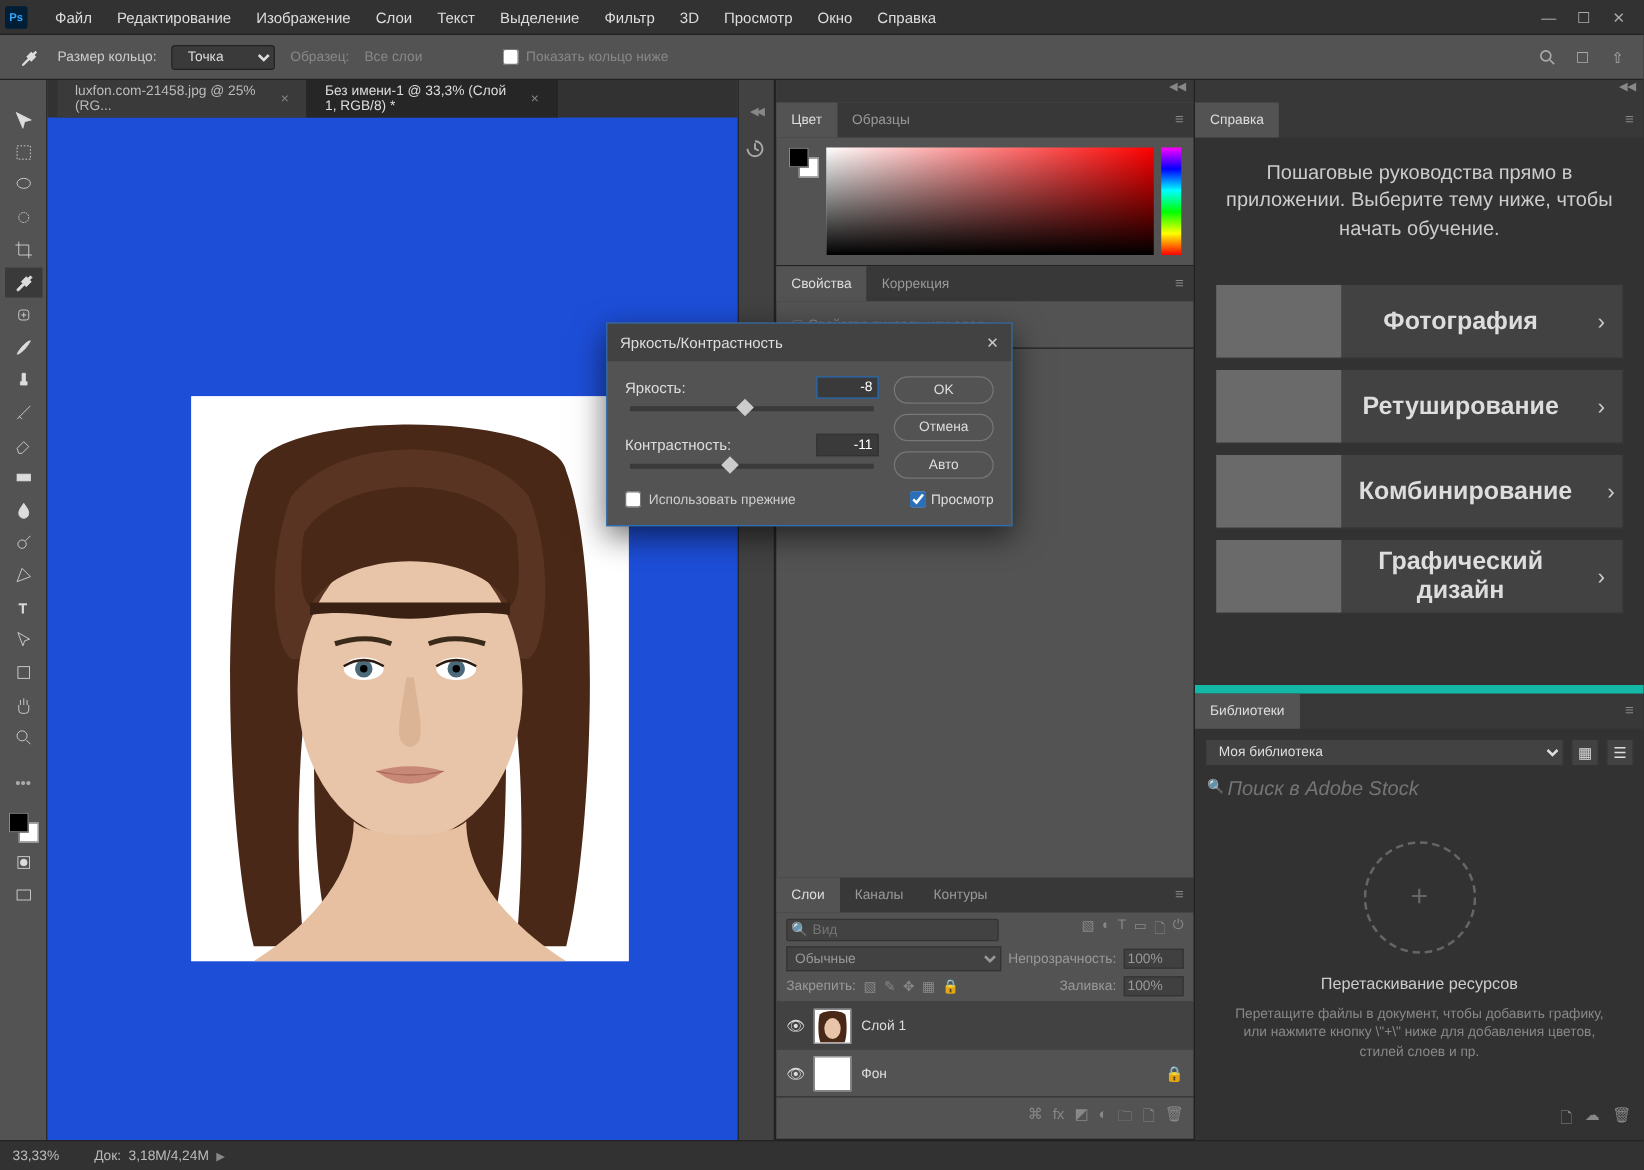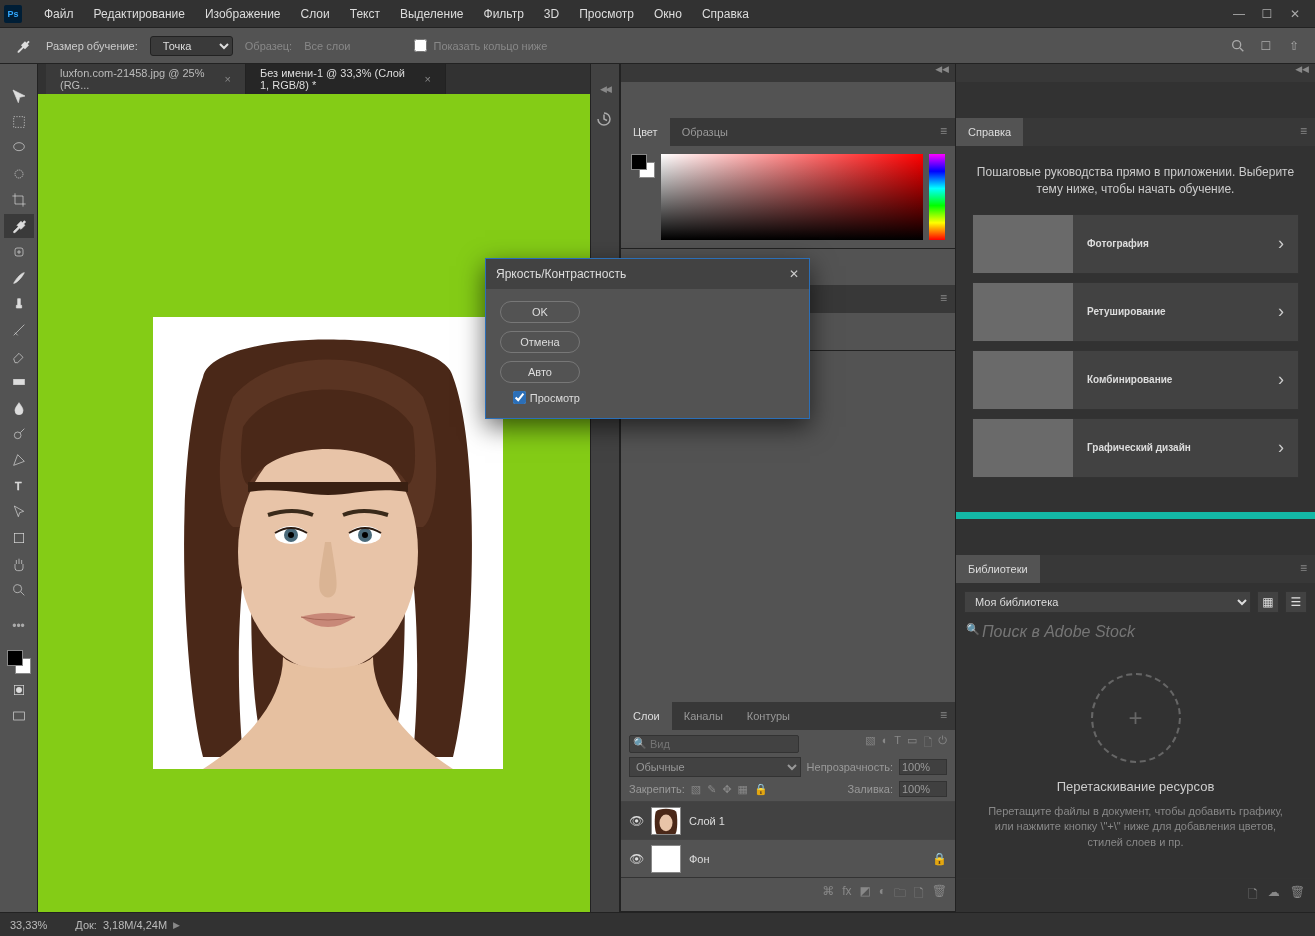--- a/index.html
+++ b/index.html
@@ -26,39 +26,39 @@
 
 .toolbar { width: 38px; background: #535353; display: flex; flex-direction: column; align-items: center; padding-top: 20px; gap: 2px; border-right: 1px solid #222; }
 .tool { width: 30px; height: 24px; display: flex; align-items: center; justify-content: center; cursor: pointer; position: relative; }
 .tool.active { background: #3a3a3a; }
 .tool svg { width: 16px; height: 16px; fill: #ddd; stroke: #ddd; }
 .fg-bg { width: 28px; height: 28px; position: relative; margin-top: 8px; }
 .fg-bg .bg { position: absolute; right: 2px; bottom: 2px; width: 16px; height: 16px; background: #fff; border: 1px solid #888; }
 .fg-bg .fg { position: absolute; left: 2px; top: 2px; width: 16px; height: 16px; background: #000; border: 1px solid #888; }
 
 
-.canvas-area { flex: 1; background: #84cc16; position: relative; display: flex; flex-direction: column; }
+.canvas-area { flex: 1; background: #1d4ed8; position: relative; display: flex; flex-direction: column; }
 .doc-tabs { height: 30px; background: #323232; display: flex; align-items: stretch; padding-left: 8px; }
 .doc-tab { padding: 6px 14px; font-size: 11px; color: #bbb; background: #3a3a3a; display: flex; align-items: center; gap: 8px; cursor: pointer; border-right: 1px solid #222; max-width: 200px; }
 .doc-tab.active { background: #262626; color: #ddd; }
 .doc-tab .close { color: #888; }
 .canvas-viewport { flex: 1; position: relative; overflow: hidden; }
 .canvas-img { position: absolute; left: 115px; top: 223px; width: 350px; height: 452px; background: #fff; display:flex; align-items:center; justify-content:center; }
 .face-svg { width: 100%; height: 100%; }
 
 
 .right-panels { width: 335px; background: #535353; display: flex; flex-direction: column; border-left: 1px solid #222; }
 .panel-collapse-strip { width: 30px; background: #424242; border-left: 1px solid #222; border-right: 1px solid #222; display:flex; flex-direction:column; align-items:center; padding-top: 20px; }
 .panel-collapse-strip .collapse-btn { font-size: 9px; color: #888; letter-spacing: -2px; margin-bottom: 10px; }
 .panel-collapse-strip .icon { width: 20px; height: 20px; margin-top: 6px; }
 
 .mid-container { display: flex; width: 365px; }
 
 .panel { border-bottom: 1px solid #222; }
-.panel-tabs { height: 28px; background: #383838; display: flex; align-items: stretch; margin-top: 36px; }
+.panel-tabs { height: 28px; background: #383838; display: flex; align-items: stretch; }
 .panel-tab { padding: 6px 12px; font-size: 11px; color: #999; cursor: pointer; display:flex; align-items:center; }
 .panel-tab.active { background: #535353; color: #ddd; }
 .panel-menu { margin-left: auto; padding: 6px 8px; color: #888; cursor: pointer; }
 .panel-body { padding: 8px; }
 
 
 .color-panel .panel-body { display: flex; gap: 6px; padding: 8px 10px; }
 .color-swatch-pair { width: 24px; height: 24px; position: relative; }
 .color-swatch-pair .bg { position:absolute; right:0; bottom:0; width:16px; height:16px; background:#fff; border:1px solid #888; }
 .color-swatch-pair .fg { position:absolute; left:0; top:0; width:16px; height:16px; background:#000; border:1px solid #888; }
@@ -84,24 +84,24 @@
 .layer-thumb { width: 30px; height: 28px; background: #fff; border: 1px solid #888; display:flex; align-items:center; justify-content:center; overflow:hidden; }
 .layer-name { font-size: 11px; }
 .layer-lock { margin-left: auto; color: #999; }
 .layers-footer { display:flex; gap:8px; padding:6px 8px; border-top:1px solid #333; justify-content:flex-end; color:#888; }
 .layers-footer span { cursor:pointer; }
 
 
 .learn-panel { width: 360px; background: #323232; border-left: 1px solid #222; display:flex; flex-direction:column; }
 .learn-body { padding: 18px 16px; text-align:center; }
 .learn-title { font-size: 17px; font-weight: 600; margin-bottom: 10px; }
-.learn-sub { font-size: 12px; color: #ccc; margin-bottom: 16px; line-height: 1.4; }
+.learn-sub { font-size: 16px; color: #ccc; margin-bottom: 32px; line-height: 1.4; }
 .learn-item { display:flex; align-items:center; background:#424242; border:1px solid #333; margin-bottom:8px; text-align:left; cursor:pointer; height:60px; }
 .learn-item .thumb { width: 100px; height: 58px; background:#6a6a6a; flex-shrink:0; }
-.learn-item .label { flex:1; padding: 0 14px; font-weight:600; font-size:10px; }
+.learn-item .label { flex:1; padding: 0 14px; font-weight:600; font-size:20px;text-align:center; }
 .learn-item .chev { padding: 0 14px; color:#ccc; font-size:18px; }
 
 
 .lib-panel { border-top:7px solid #14b8a6; }
 .lib-body { padding: 8px; }
 .lib-select-row { display:flex; gap:6px; margin-bottom:6px; }
 .lib-select { flex:1; background:#424242; border:1px solid #333; color:#ddd; padding:3px 6px; font-size:11px; }
 .lib-btn { width:22px; height:22px; background:#424242; border:1px solid #333; display:flex; align-items:center; justify-content:center; cursor:pointer; }
 .lib-search { width:100%; background:transparent; border:none; color:#888; padding:4px 6px 4px 18px; font-size:16px; font-style:italic; }
 .lib-drop { display:flex; flex-direction:column; align-items:center; padding: 28px 20px 20px; text-align:center; }
@@ -162,21 +162,21 @@
     <div class="wc">✕</div>
   </div>
 </div>
 
 <div class="options-bar">
   <div class="tool-icon-small">
     <svg viewBox="0 0 24 24" width="16" height="16">
         <path fill="#ddd" d="M20 4l-3 3-2-2-6 6 2 2-7 7v2h2l7-7 2 2 6-6-2-2 3-3-2-2z"></path>
       </svg>
   </div>
-  <span class="opt-label">Размер обучение:</span>
+  <span class="opt-label">Размер кольцо:</span>
   <select class="opt-select"><option>Точка</option></select>
   <span class="opt-label" style="color:#888">Образец:</span>
   <span class="opt-label" style="color:#888">Все слои</span>
   <span style="width:40px"></span>
   <label class="opt-label" style="color:#888; display:flex; align-items:center; gap:6px;">
     <input type="checkbox" style=""> 
       <span>Показать кольцо ниже</span>
   </label>
   <div class="opt-right">
     <div class="opt-icon">
@@ -551,20 +551,44 @@
     <span class="chev-sm">▶</span>
   </div>
 </div>
 
 <div class="dialog">
   <div class="dialog-title">
     <span>Яркость/Контрастность</span>
     <span class="close">✕</span>
   </div>
   <div class="dialog-body">
+    <div class="dialog-left">
+      <div class="slider-group">
+        <div class="slider-label-row">
+          <span>Яркость:</span>
+          <input value="-8" style="">
+        </div>
+        <div class="slider">
+            <div class="knob" style="left:47%"></div>
+          </div>
+      </div>
+      <div class="slider-group">
+        <div class="slider-label-row">
+          <span>Контрастность:</span>
+          <input class="plain" value="-11" style="">
+        </div>
+        <div class="slider">
+            <div class="knob" style="left:41%"></div>
+          </div>
+      </div>
+      <label class="dlg-check">
+        <input type="checkbox" style="">
+        <span>Использовать прежние</span>
+      </label>
+    </div>
     <div class="dialog-right">
       <div class="dlg-btn">OK</div>
       <div class="dlg-btn">Отмена</div>
       <div class="dlg-btn">Авто</div>
       <label class="dlg-check-right">
         <input type="checkbox" checked="" style="">
         <span>Просмотр</span>
       </label>
     </div>
   </div>

